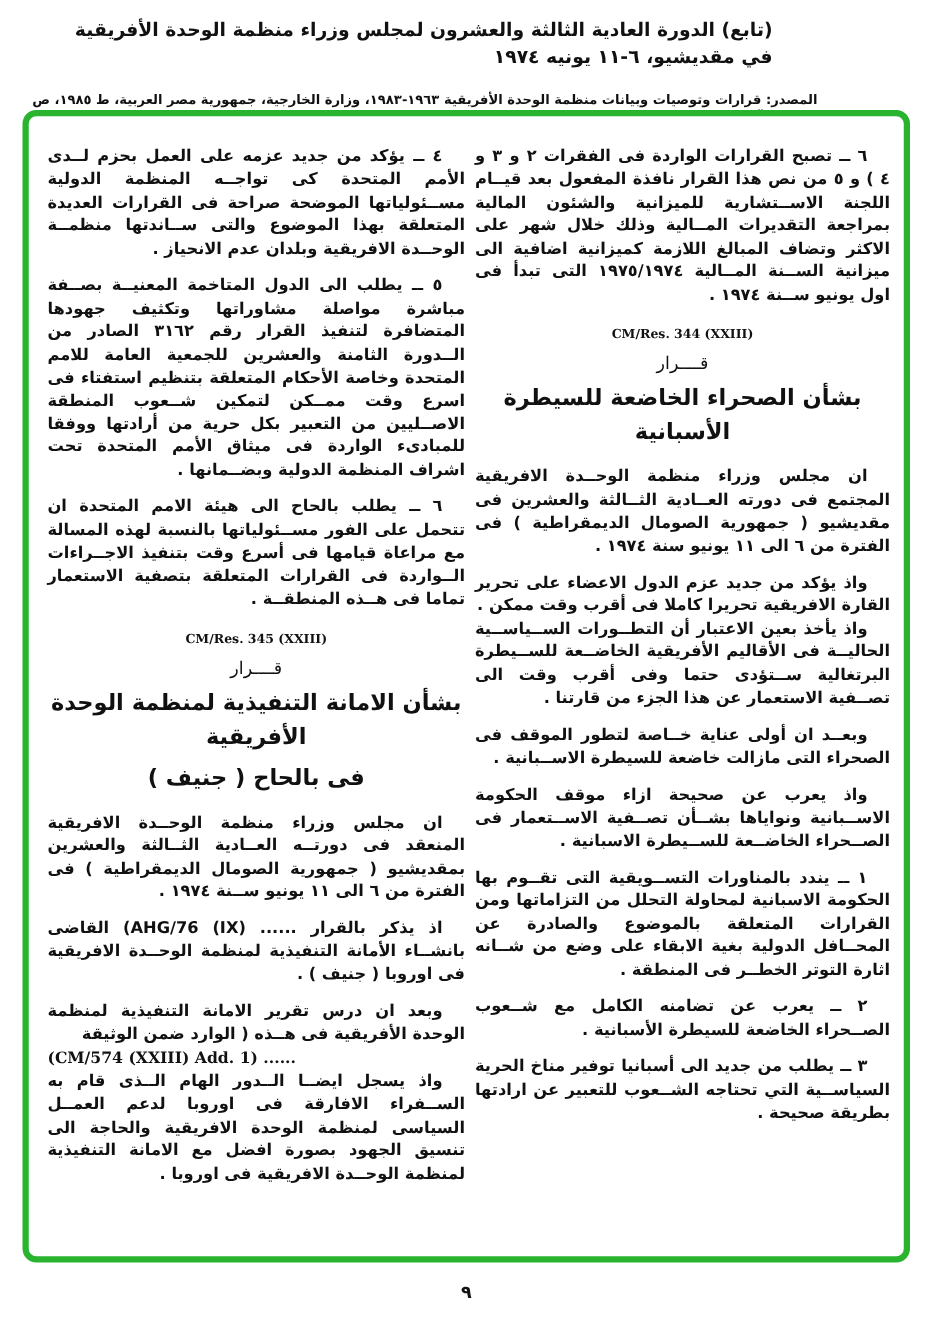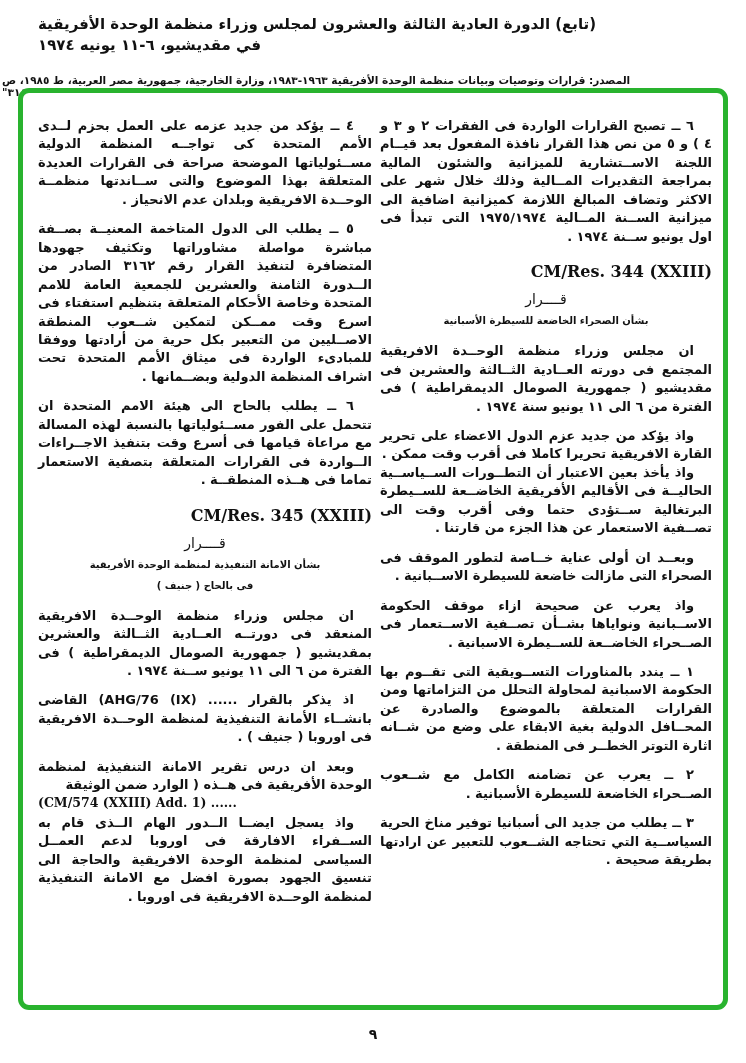--- a/index.html
+++ b/index.html
@@ -1,48 +1,48 @@
 <!DOCTYPE html>
 <html lang="ar"><head>
 <meta charset="utf-8">
 <style>
   html,body{margin:0;padding:0;}
   body{
     width:746px;height:1063px;position:relative;background:#ffffff;
     font-family:"DejaVu Sans",sans-serif;color:#111;overflow:hidden;
   }
   
-  .hdr{position:absolute;top:14px;left:0;width:656px;text-align:left;direction:rtl;}
+  .hdr{position:absolute;top:14px;left:0;width:656px;text-align:right;direction:rtl;}
   .hdr-title{font-size:15px;font-weight:bold;letter-spacing:0;line-height:1.4;padding:0 38px;}
   .hdr-source{font-size:10.5px;font-weight:bold;margin-top:18px;padding:0 2px;}
   
   .frame{
     position:absolute;left:18px;top:88px;width:710px;height:922px;
     border:5px solid #29b32e;border-radius:11px;box-sizing:border-box;
     background:#fff;overflow:hidden;
   }
   
   .col{position:absolute;top:24px;direction:rtl;}
   .col-right{right:11px;width:332px;}
   .col-left{left:15px;width:334px;}
   .para{
     font-size:13px;font-weight:bold;line-height:1.42;
     text-align:justify;text-align-last:right;
     margin:0 0 11px 0;text-indent:18px;
   }
   .para.tight{margin-bottom:0;}
   .res-ref{
-    direction:ltr;text-align:right;font-family:"DejaVu Serif",serif;
-    font-weight:bold;font-size:16px;margin:16px 0 4px 0;
+    direction:ltr;text-align:center;font-family:"DejaVu Serif",serif;
+    font-weight:bold;font-size:10px;margin:16px 0 4px 0;
   }
   .res-title{
     text-align:center;font-size:14px;font-weight:normal;margin:10px 0 6px 0;
   }
   .res-subtitle{
-    text-align:center;font-size:10px;font-weight:bold;margin:0 0 6px 0;line-height:1.5;
+    text-align:center;font-size:18px;font-weight:bold;margin:0 0 6px 0;line-height:1.5;
   }
   .subtitle-gap{margin-bottom:14px;}
   .doc-ref{
     direction:ltr;text-align:left;font-family:"DejaVu Serif",serif;
     font-weight:bold;font-size:12.5px;margin:0 0 4px 0;
   }
   
   .page-num{
     position:absolute;left:0;width:746px;top:1026px;text-align:center;
     font-size:14px;font-weight:bold;direction:rtl;

